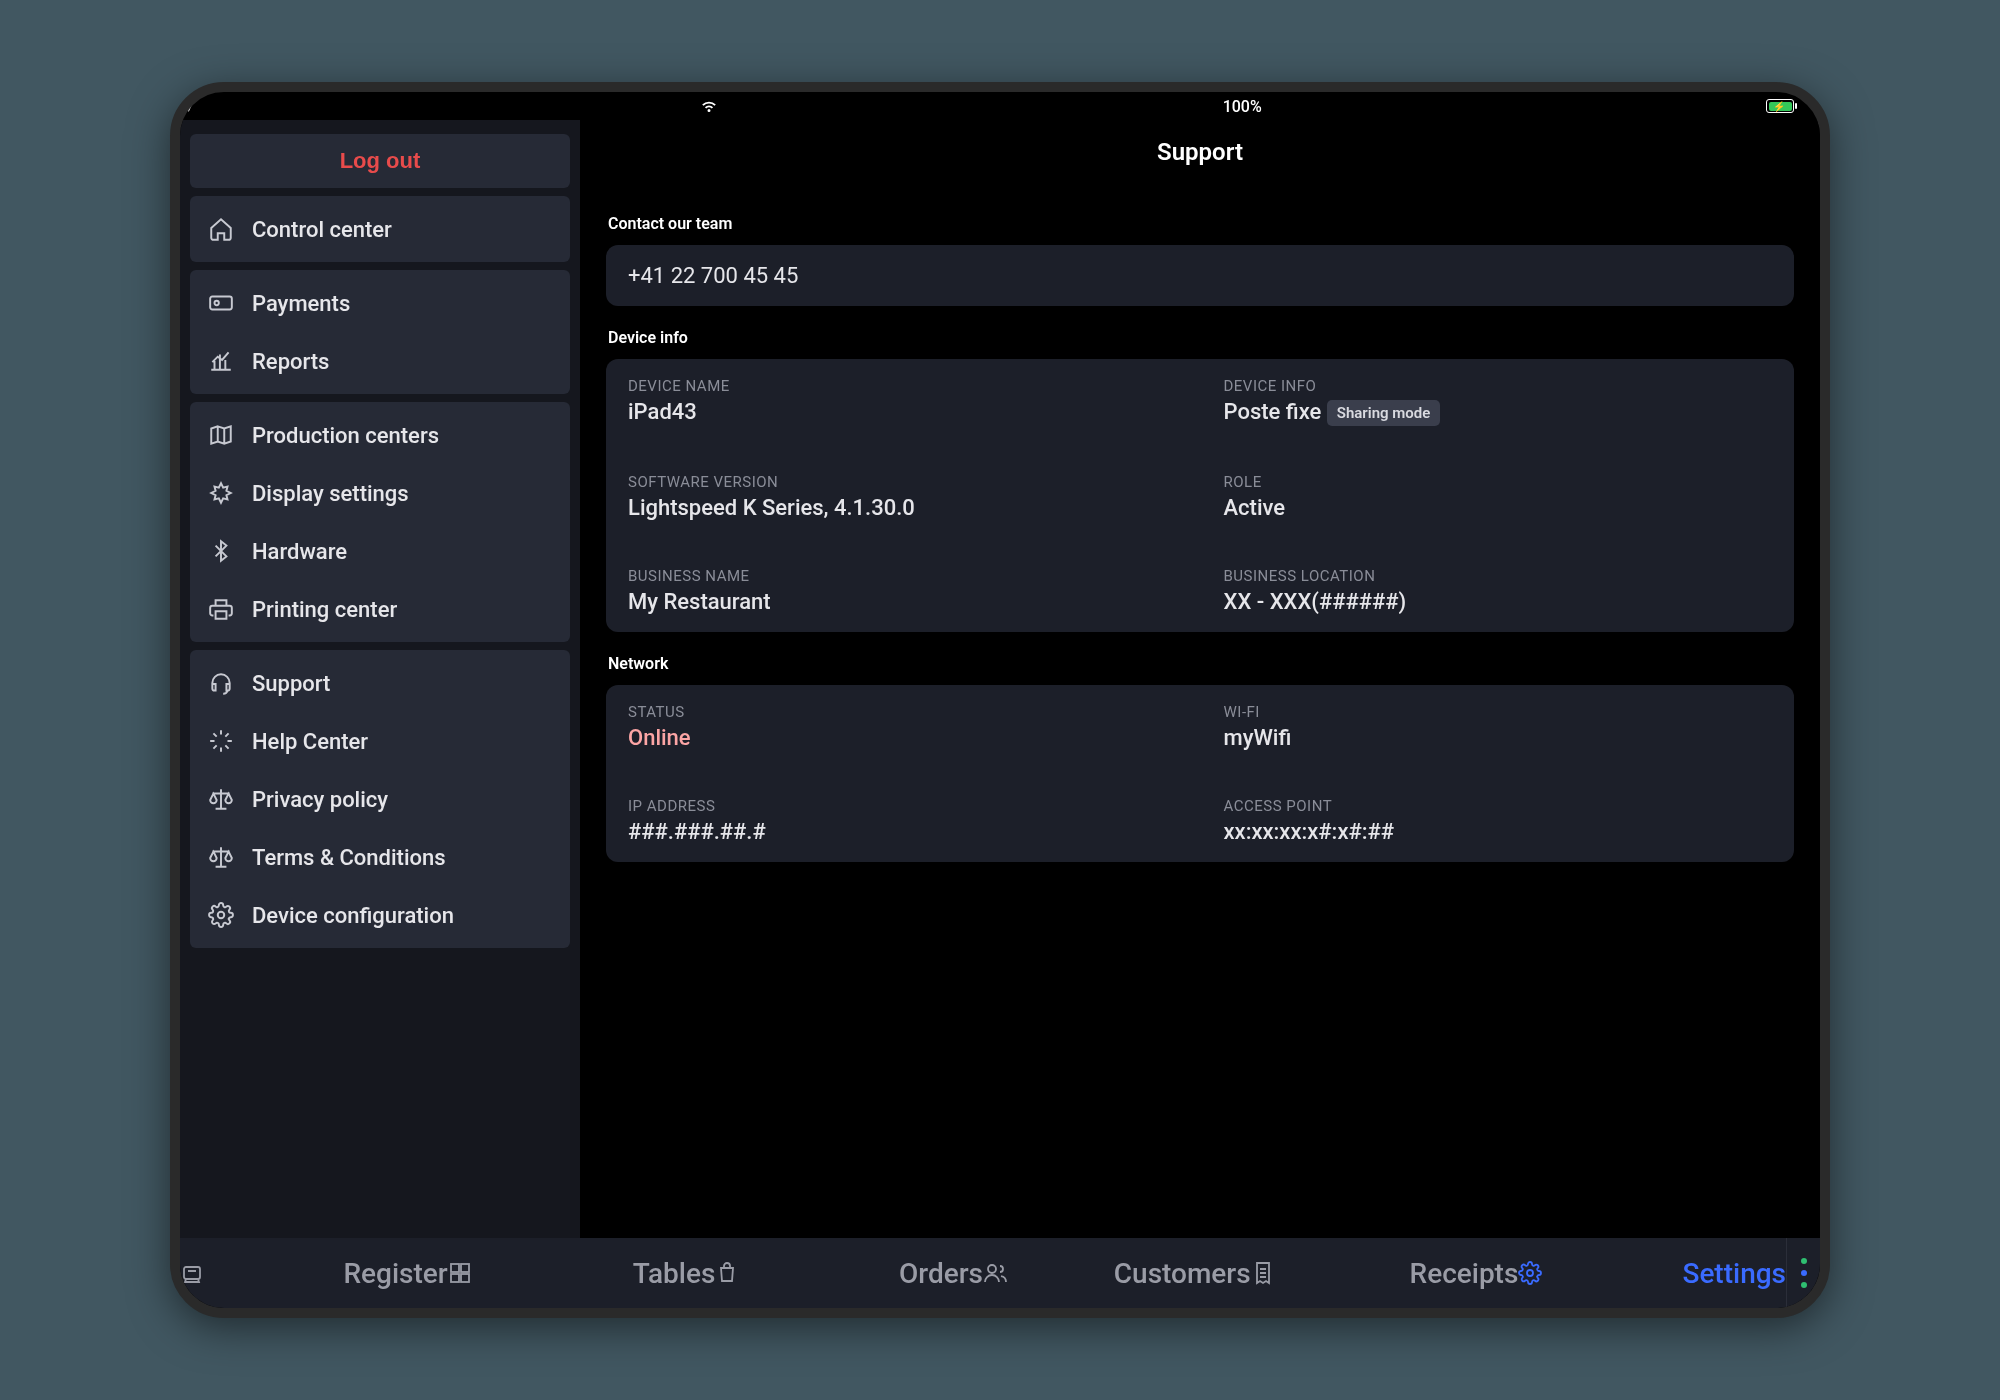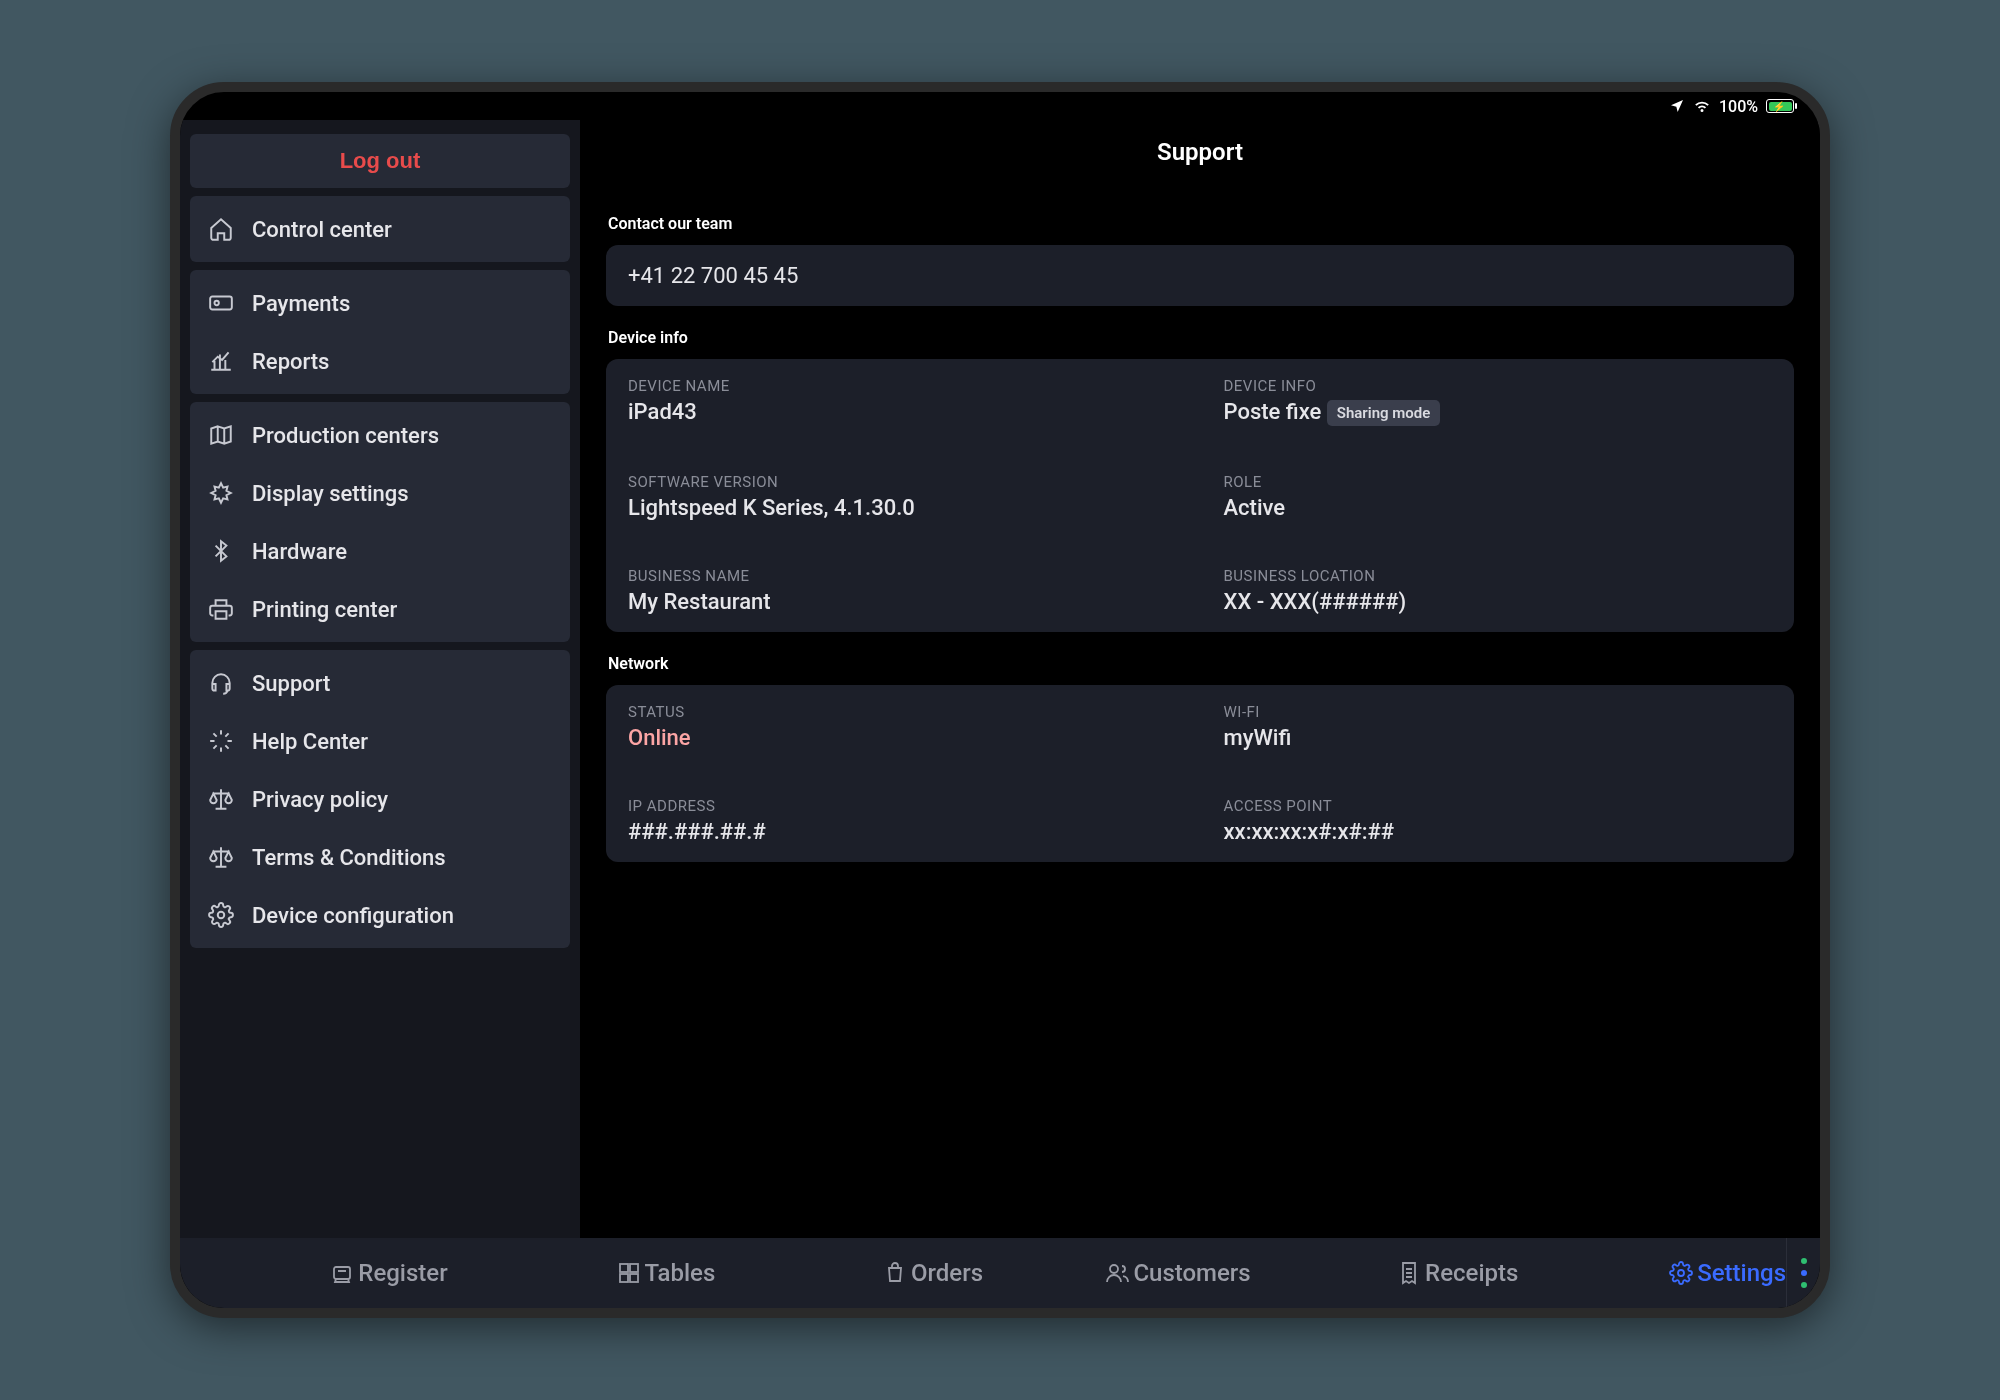--- a/index.html
+++ b/index.html
@@ -22,21 +22,21 @@
     overflow: hidden;
     display: flex;
     flex-direction: column;
     position: relative;
   }
   
   .status-bar {
     height: 28px;
     display: flex;
     align-items: center;
-    justify-content: flex-end;
+    justify-content: space-between;
     padding: 0 26px 0 0;
     gap: 8px;
     color: #fff;
     font-size: 16px;
     font-weight: 500;
   }
   .status-bar .loc-icon, .status-bar .wifi-icon { display:inline-flex; }
   .status-bar .batt {
     display: inline-flex; align-items: center; gap:4px;
   }
@@ -160,24 +160,24 @@
   .tabbar{
     grid-row:2; grid-column:1 / span 2;
     background:#1c1f29;
     display:flex;
     align-items:center;
   }
   .tab{
     flex:1;
     display:flex;
     align-items:center;
-    justify-content:flex-end;
+    justify-content:space-between;
     gap:4px;
     color:#9a9ca6;
-    font-size:24px;
+    font-size:28px;
     font-weight:500;
     cursor:pointer;
     height:100%;
   }
   .tab.active{ color:#3a6bff; }
   .tab .icon{ width:24px; height:24px; display:inline-flex; }
   .dots-col{
     width:34px;
     display:flex; flex-direction:column; align-items:center; justify-content:center;
     gap:6px;

